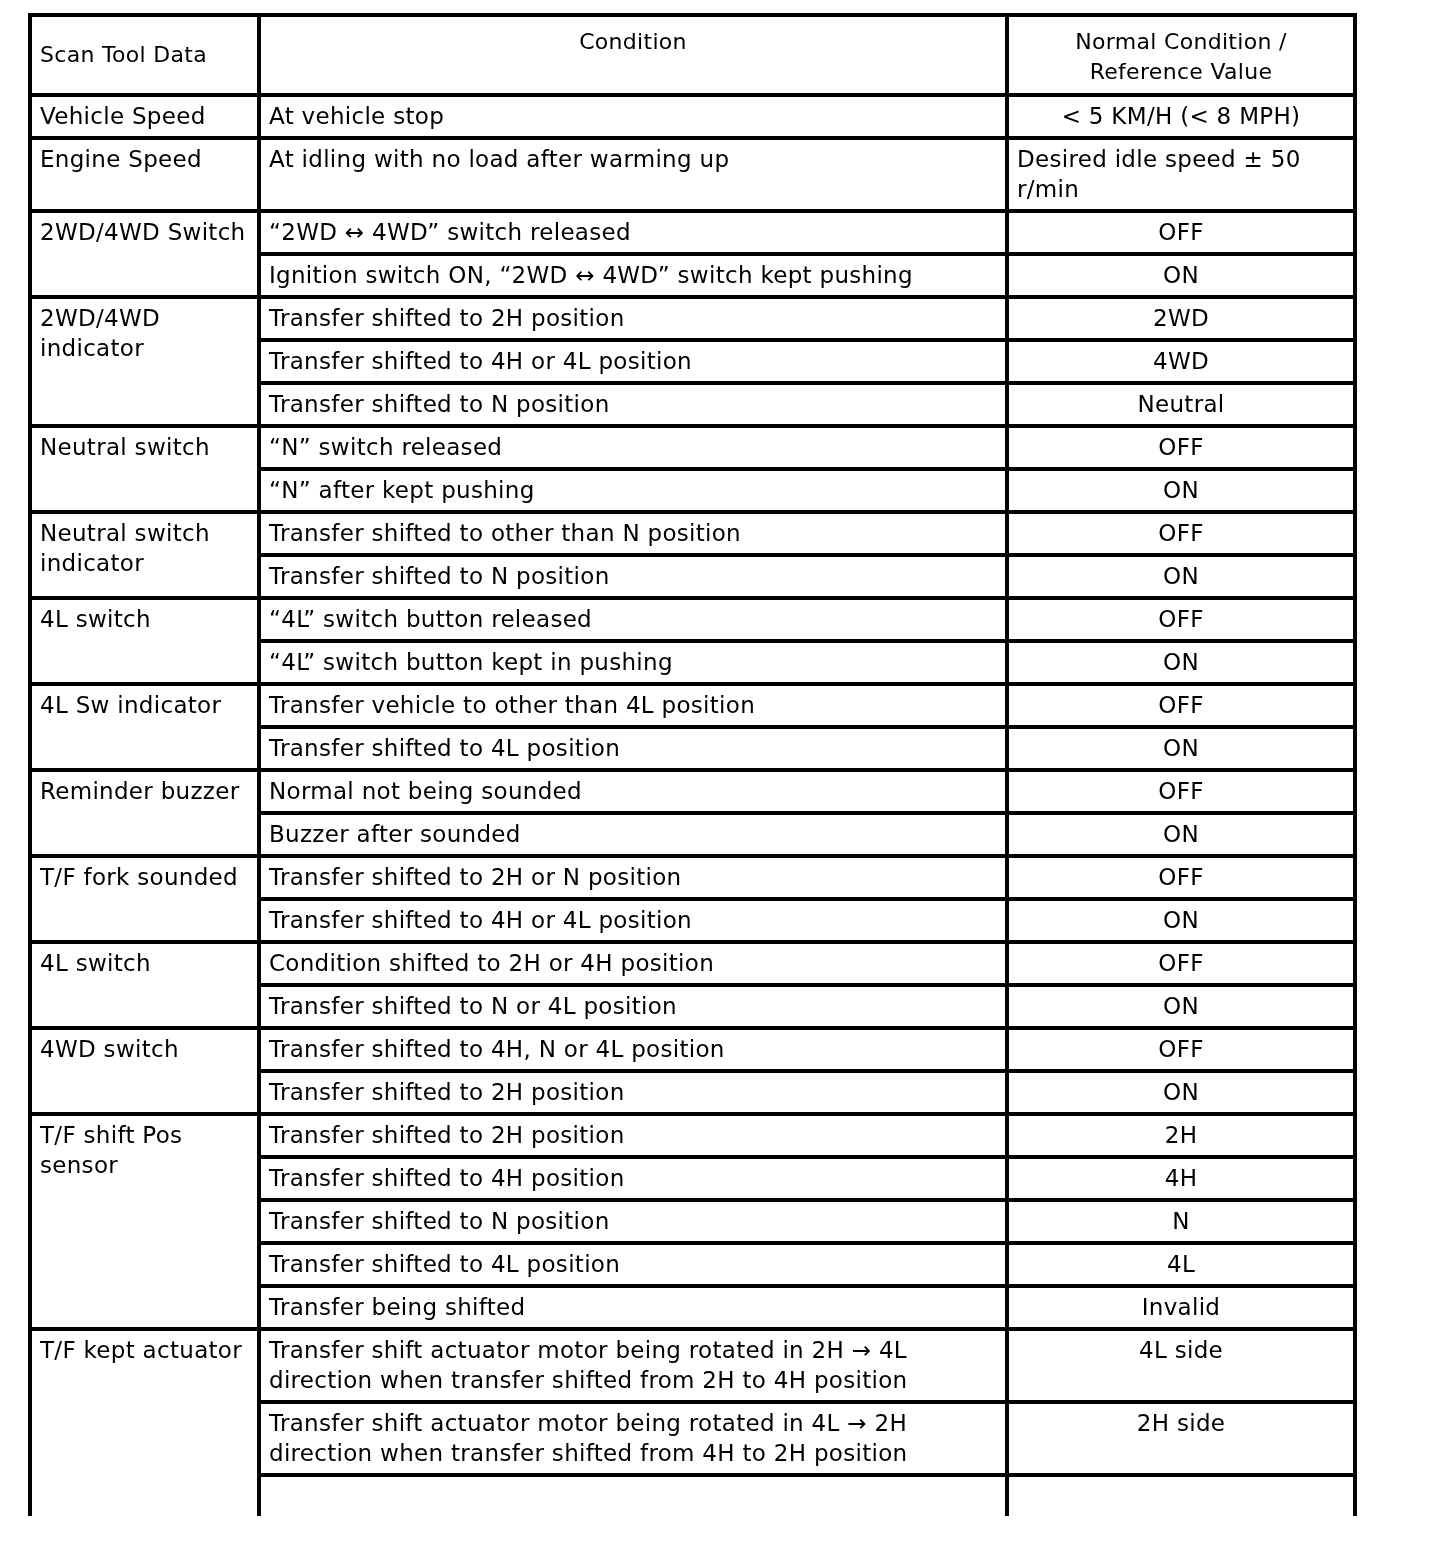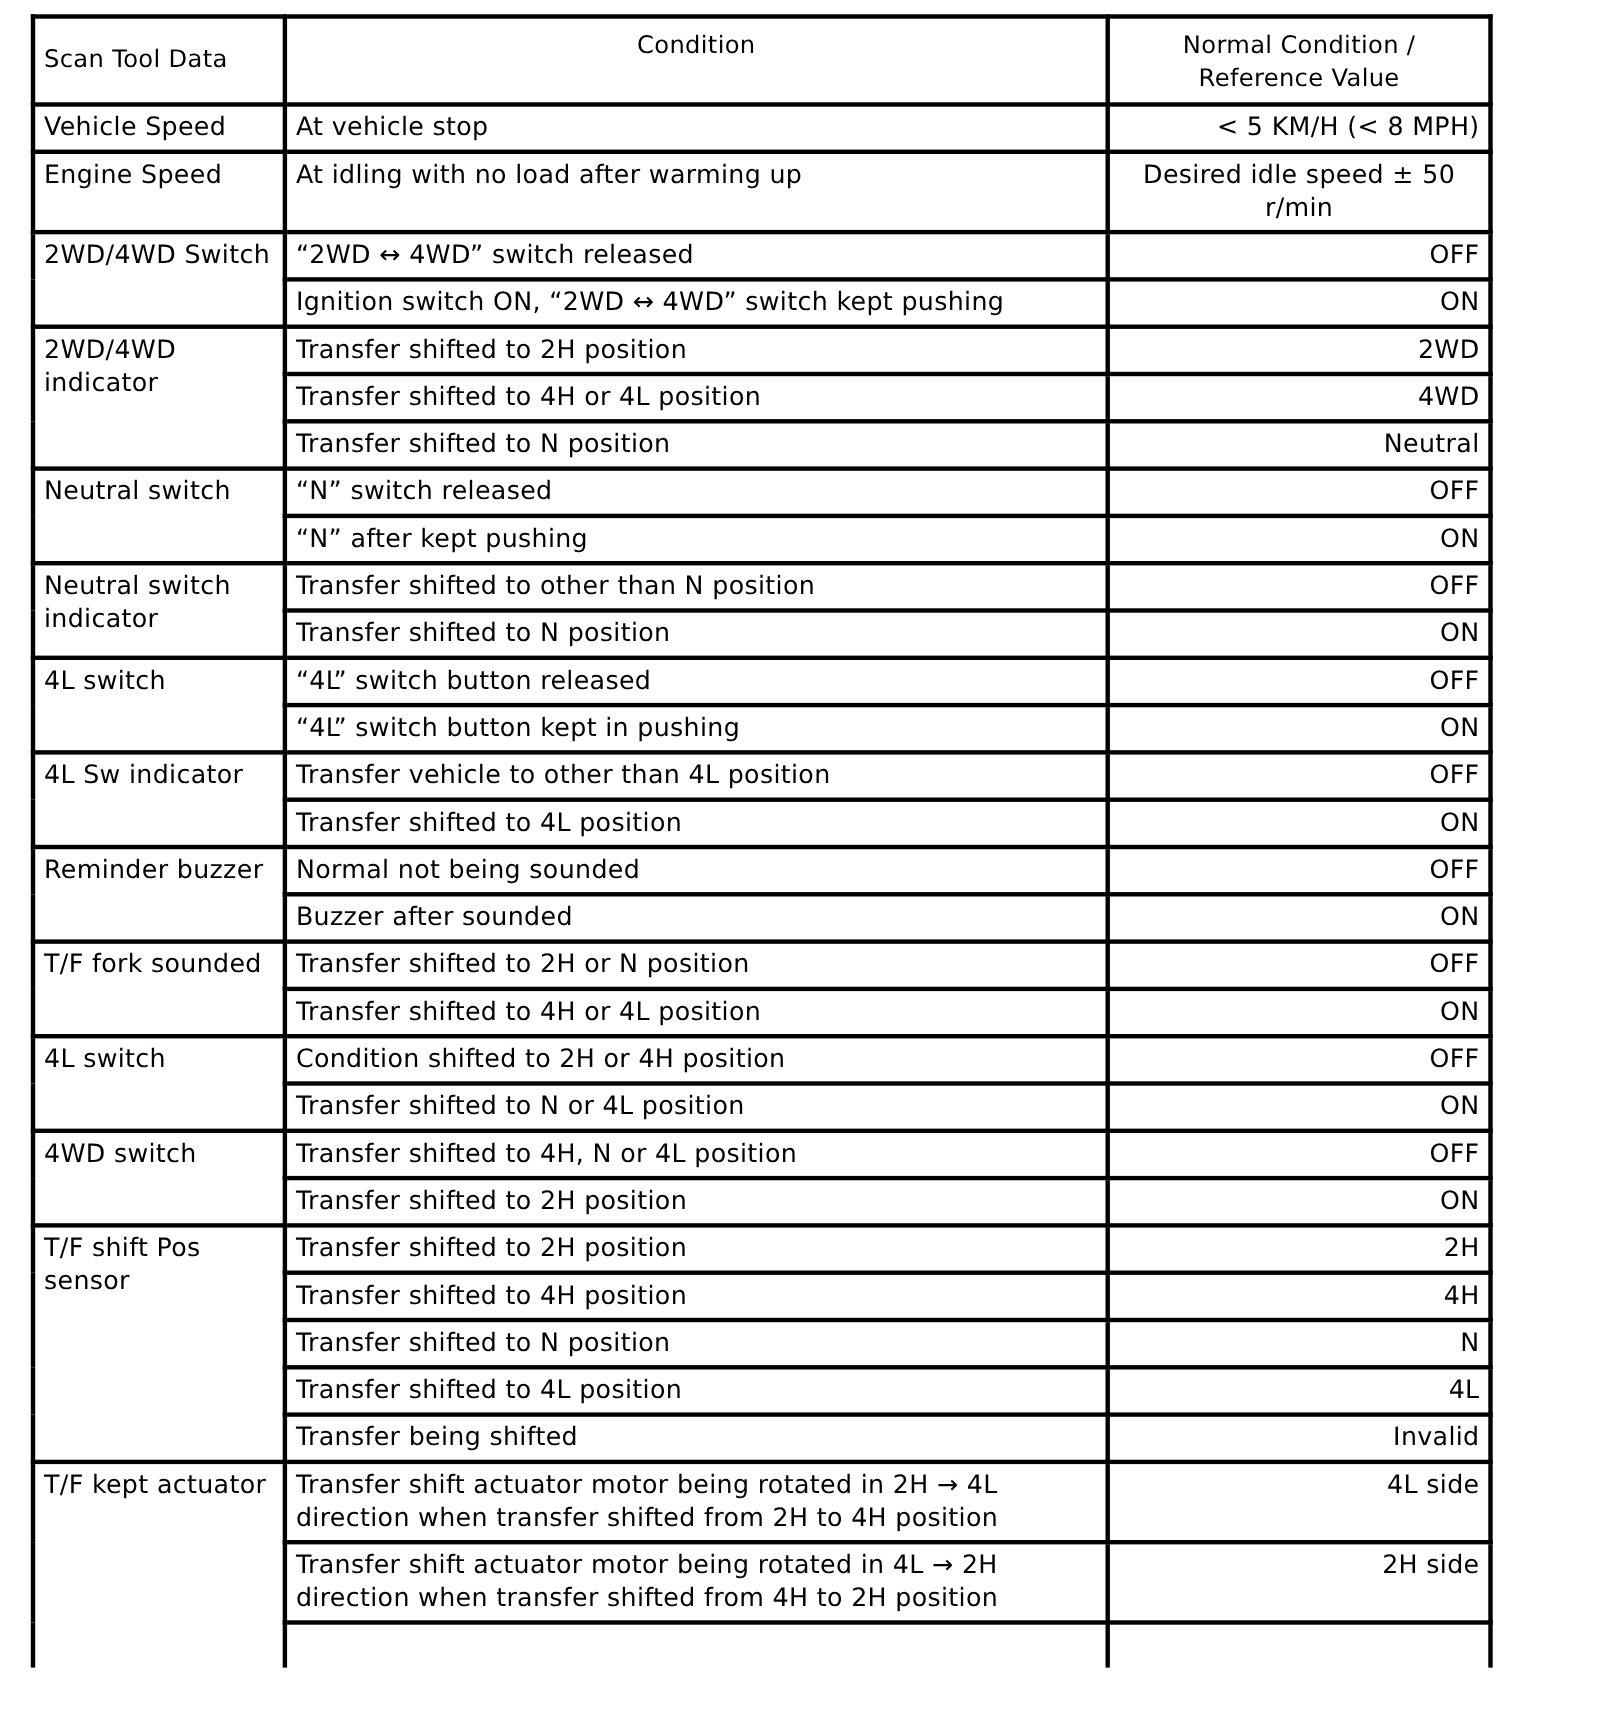--- a/index.html
+++ b/index.html
@@ -4,22 +4,22 @@
 <style>
   html, body { margin: 0; padding: 0; background: #ffffff; }
   body { width: 1456px; height: 1558px; position: relative; overflow: hidden;
          font-family: "DejaVu Sans", sans-serif; color: #000; }
   #tbl { position: absolute; left: 28px; top: 13px; width: 1325px; }
   table { border-collapse: collapse; width: 1325px; table-layout: fixed; }
   td, th { border: 4px solid #000; font-size: 23px; line-height: 30px;
            vertical-align: top; padding: 4px 8px 5px 8px; letter-spacing: 0.3px; }
   th { font-weight: normal; font-size: 22px; text-align: center; }
   th.first { text-align: left; vertical-align: middle; padding-left: 8px; }
-  td.val { text-align: right; }
-  td.val.left { text-align: center; }
+  td.val { text-align: center; }
+  td.val.left { text-align: left; }
   td.blank { height: 30px; border-bottom: none; }
   tr.last td { border-bottom: none; }
 </style>
 </head>
 <body>
 
 <div id="tbl">
   <table>
     <colgroup>
       <col style="width:229px">

